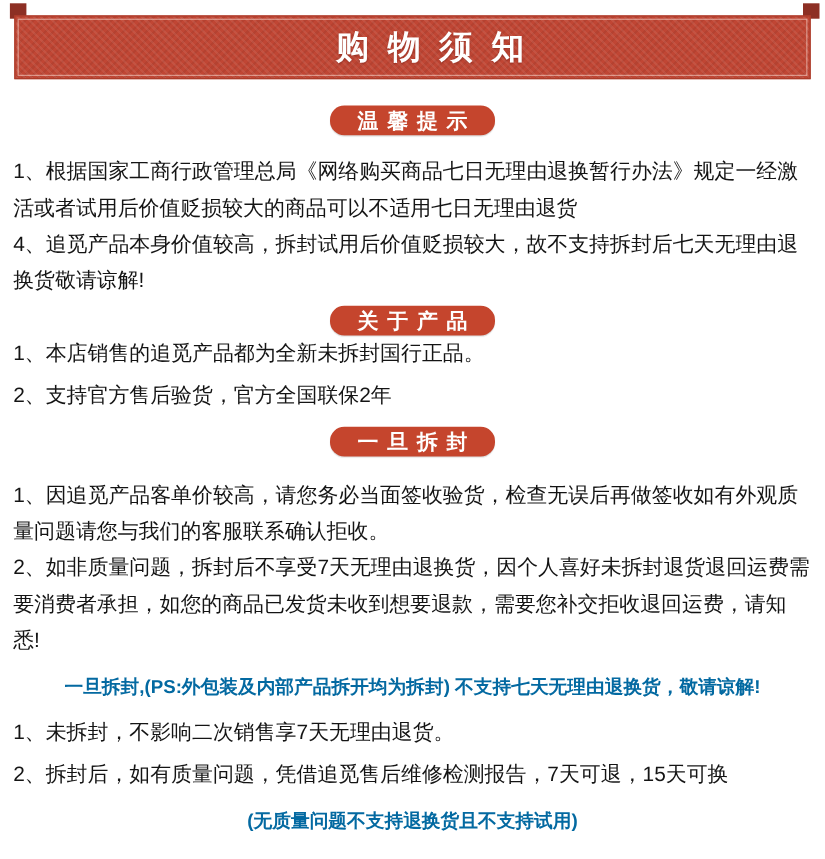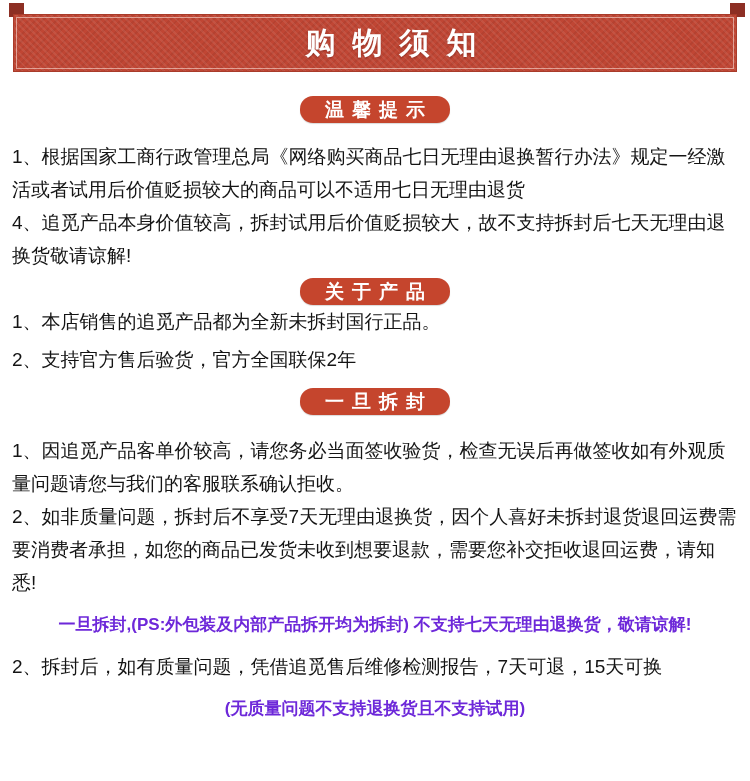--- a/index.html
+++ b/index.html
@@ -57,21 +57,21 @@
   .body-text {
     margin: 0; padding: 0 12px;
     color: #141414; font-size: 19px; line-height: 33px; font-weight: normal;
     text-align: left; word-break: break-all;
   }
   .spaced { margin-bottom: 5px; }
 
   
   .red-center {
     margin: 14px 12px 13px 12px;
-    color: #6d28d9; font-size: 17px; font-weight: bold;
+    color: #0369a1; font-size: 17px; font-weight: bold;
     text-align: center; line-height: 24px;
   }
 </style>
 </head>
 <body>
 
 <div class="page">
 
   <header class="banner-wrap">
     <span class="fold fold-left"></span>
@@ -93,19 +93,20 @@
     <p class="body-text">2、支持官方售后验货，官方全国联保2年</p>
   </section>
 
   <section>
     <div class="section-label label-after">一旦拆封</div>
     <p class="body-text">1、因追觅产品客单价较高，请您务必当面签收验货，检查无误后再做签收如有外观质量问题请您与我们的客服联系确认拒收。</p>
     <p class="body-text">2、如非质量问题，拆封后不享受7天无理由退换货，因个人喜好未拆封退货退回运费需要消费者承担，如您的商品已发货未收到想要退款，需要您补交拒收退回运费，请知悉!</p>
 
     <p class="red-center">一旦拆封,(PS:外包装及内部产品拆开均为拆封) 不支持七天无理由退换货，敬请谅解!</p>
 
+    <p class="body-text spaced">1、未拆封，不影响二次销售享7天无理由退货。</p>
     <p class="body-text">2、拆封后，如有质量问题，凭借追觅售后维修检测报告，7天可退，15天可换</p>
 
     <p class="red-center">(无质量问题不支持退换货且不支持试用)</p>
 
   </section>
 
 </div>
 
 </body></html>

